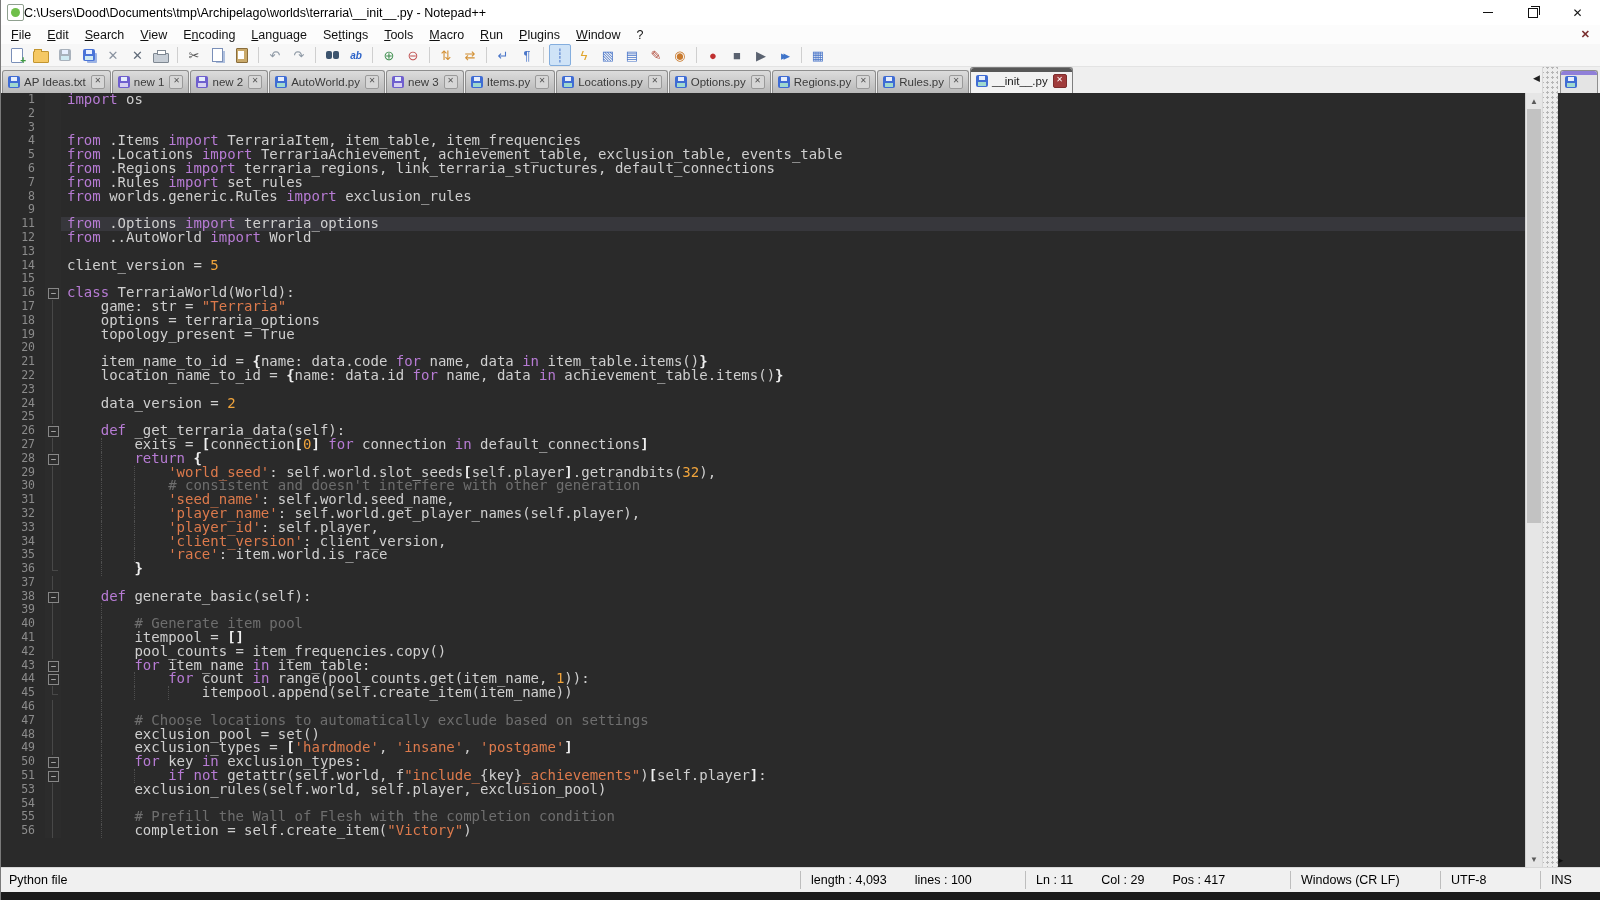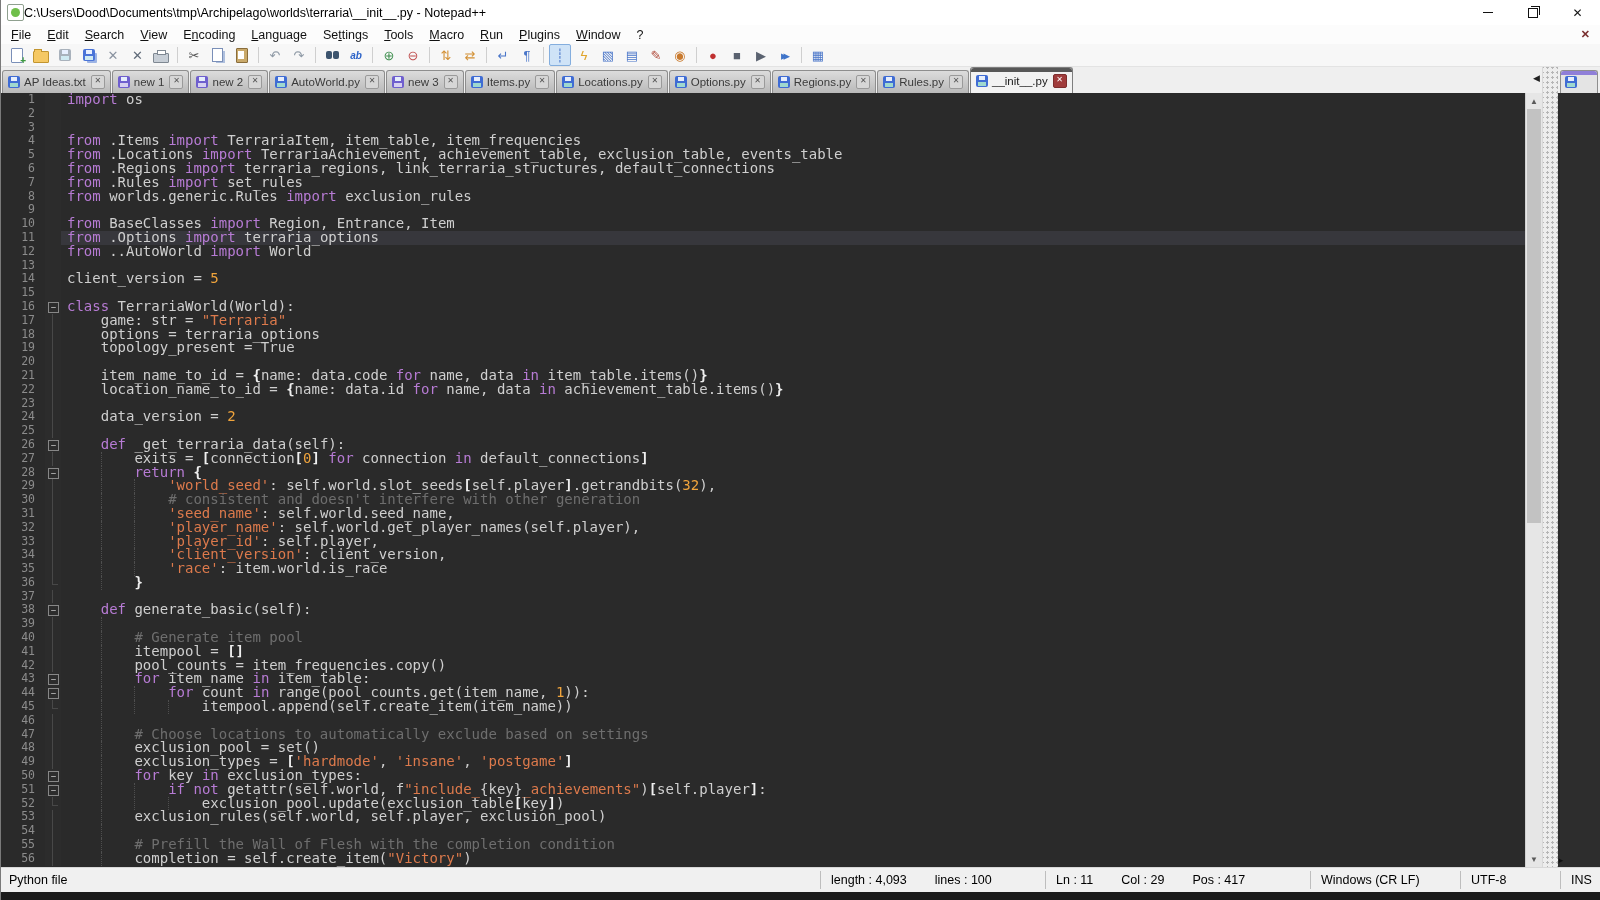--- a/index.html
+++ b/index.html
@@ -82,21 +82,21 @@
   .sliver{width:44px;display:flex;flex-direction:column;background:#efefef}
   .mini-tabbar{height:26px;display:flex;align-items:flex-end;padding-left:2px}
   .mini-tab{height:23px;width:38px;background:#e4e4e4;border:1px solid #8e8e8e;border-bottom:none;border-radius:3px 3px 0 0;position:relative;display:flex;align-items:center;padding-left:4px;box-sizing:border-box}
   .mini-tab::before{content:"";position:absolute;left:0;right:0;top:0;height:4px;background:#8f7fd8;border-radius:3px 3px 0 0}
   .sliver-edit{flex:1;background:#2d2d2d;position:relative}
   .sliver-arrow{position:absolute;left:1px;bottom:2px;color:#111;font-size:9px}
   
   .statusbar{height:24px;background:#f0f0f0;border-top:1px solid #d8d8d8;display:flex;align-items:center;font-size:12.5px;color:#000}
   .st{border-left:1px solid #bdbdbd;height:18px;line-height:18px;padding-left:10px;box-sizing:border-box;white-space:nowrap}
   .st-doc{flex:1;border-left:none;padding-left:8px}
-  .st-len{width:225px}.st-pos{width:265px}.st-eol{width:150px}.st-enc{width:100px}.st-ins{width:40px}
+  .st-len{width:225px}.st-pos{width:265px}.st-eol{width:150px}.st-enc{width:100px}.st-ins{width:60px}
   .st span{margin-right:28px}
   .bottom-edge{height:10px;background:#1b1b1b}
 </style>
 </head>
 <body>
 
 <div class="titlebar">
   <span class="npp-logo"></span>
   <span class="title-text">C:\Users\Dood\Documents\tmp\Archipelago\worlds\terraria\__init__.py - Notepad++</span>
   <span class="win-btn">
@@ -332,25 +332,20 @@
           <div class="row">
             <span class="ln">8</span>
             <span class="fold"></span>
             <span class="code"><span class="tok-kw">from</span><span class="tok-id"> worlds.generic.Rules </span><span class="tok-kw">import</span><span class="tok-id"> exclusion_rules</span></span>
           </div>
           <div class="row">
             <span class="ln">9</span>
             <span class="fold"></span>
             <span class="code"></span>
           </div>
-          <div class="row">
-            <span class="ln">10</span>
-            <span class="fold"></span>
-            <span class="code"><span class="tok-kw">from</span><span class="tok-id"> BaseClasses </span><span class="tok-kw">import</span><span class="tok-id"> Region, Entrance, Item</span></span>
-          </div>
           <div class="row cur">
             <span class="ln">11</span>
             <span class="fold"></span>
             <span class="code"><span class="tok-kw">from</span><span class="tok-id"> .Options </span><span class="tok-kw">import</span><span class="tok-id"> terraria_options</span></span>
           </div>
           <div class="row">
             <span class="ln">12</span>
             <span class="fold"></span>
             <span class="code"><span class="tok-kw">from</span><span class="tok-id"> ..AutoWorld </span><span class="tok-kw">import</span><span class="tok-id"> World</span></span>
           </div>
@@ -591,28 +586,20 @@
             <div class="guide" style="left: 99.72px;"></div>
           </div>
           <div class="row">
             <span class="ln">51</span>
             <span class="fold">
               <span class="fbox">−</span>
             </span>
             <span class="code"><span class="tok-id">            </span><span class="tok-kw">if</span><span class="tok-id"> </span><span class="tok-kw">not</span><span class="tok-id"> getattr(self.world, f</span><span class="tok-str">"include_</span><span class="tok-id">{key}</span><span class="tok-str">_achievements"</span><span class="tok-id">)</span><span class="tok-op">[</span><span class="tok-id">self.player</span><span class="tok-op">]</span><span class="tok-id">:</span></span>
             <div class="guide" style="left: 99.72px;"></div>
             <div class="guide" style="left: 133.44px;"></div>
-          </div>
-          <div class="row">
-            <span class="ln">52</span>
-            <span class="fold f-corner"></span>
-            <span class="code"><span class="tok-id">                exclusion_pool.update(exclusion_table</span><span class="tok-op">[</span><span class="tok-id">key</span><span class="tok-op">]</span><span class="tok-id">)</span></span>
-            <div class="guide" style="left: 99.72px;"></div>
-            <div class="guide" style="left: 133.44px;"></div>
-            <div class="guide" style="left: 167.16px;"></div>
           </div>
           <div class="row">
             <span class="ln">53</span>
             <span class="fold f-line"></span>
             <span class="code"><span class="tok-id">        exclusion_rules(self.world, self.player, exclusion_pool)</span></span>
             <div class="guide" style="left: 99.72px;"></div>
           </div>
           <div class="row">
             <span class="ln">54</span>
             <span class="fold f-line"></span>

